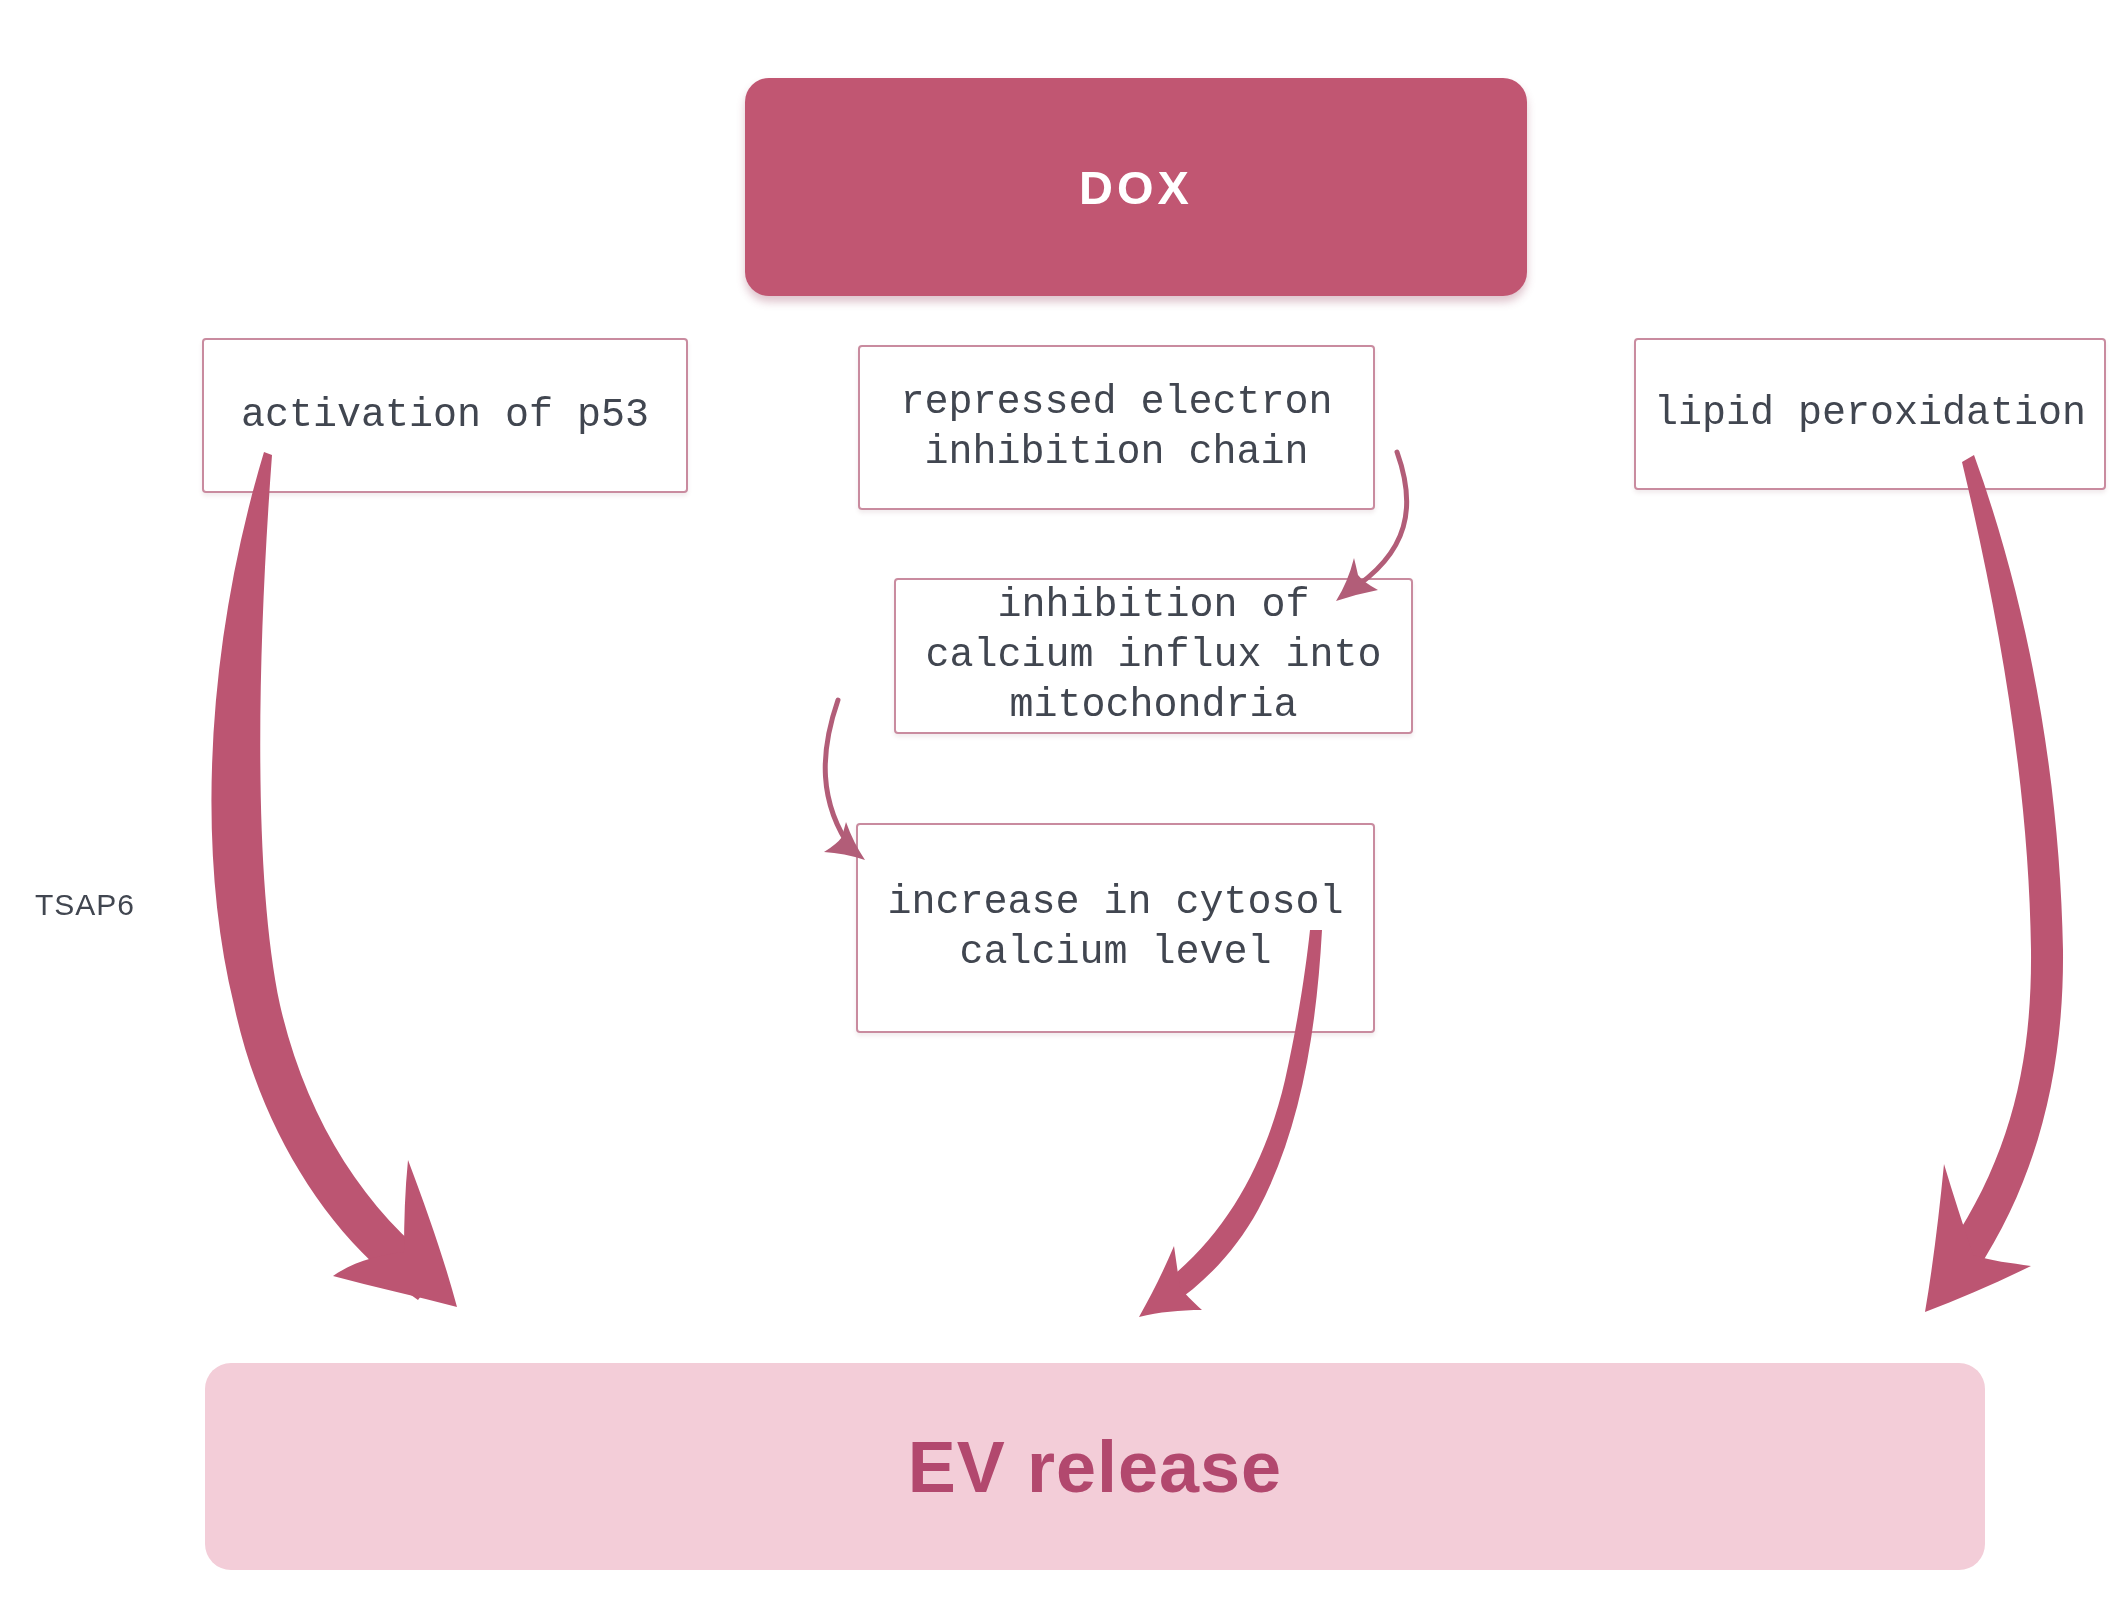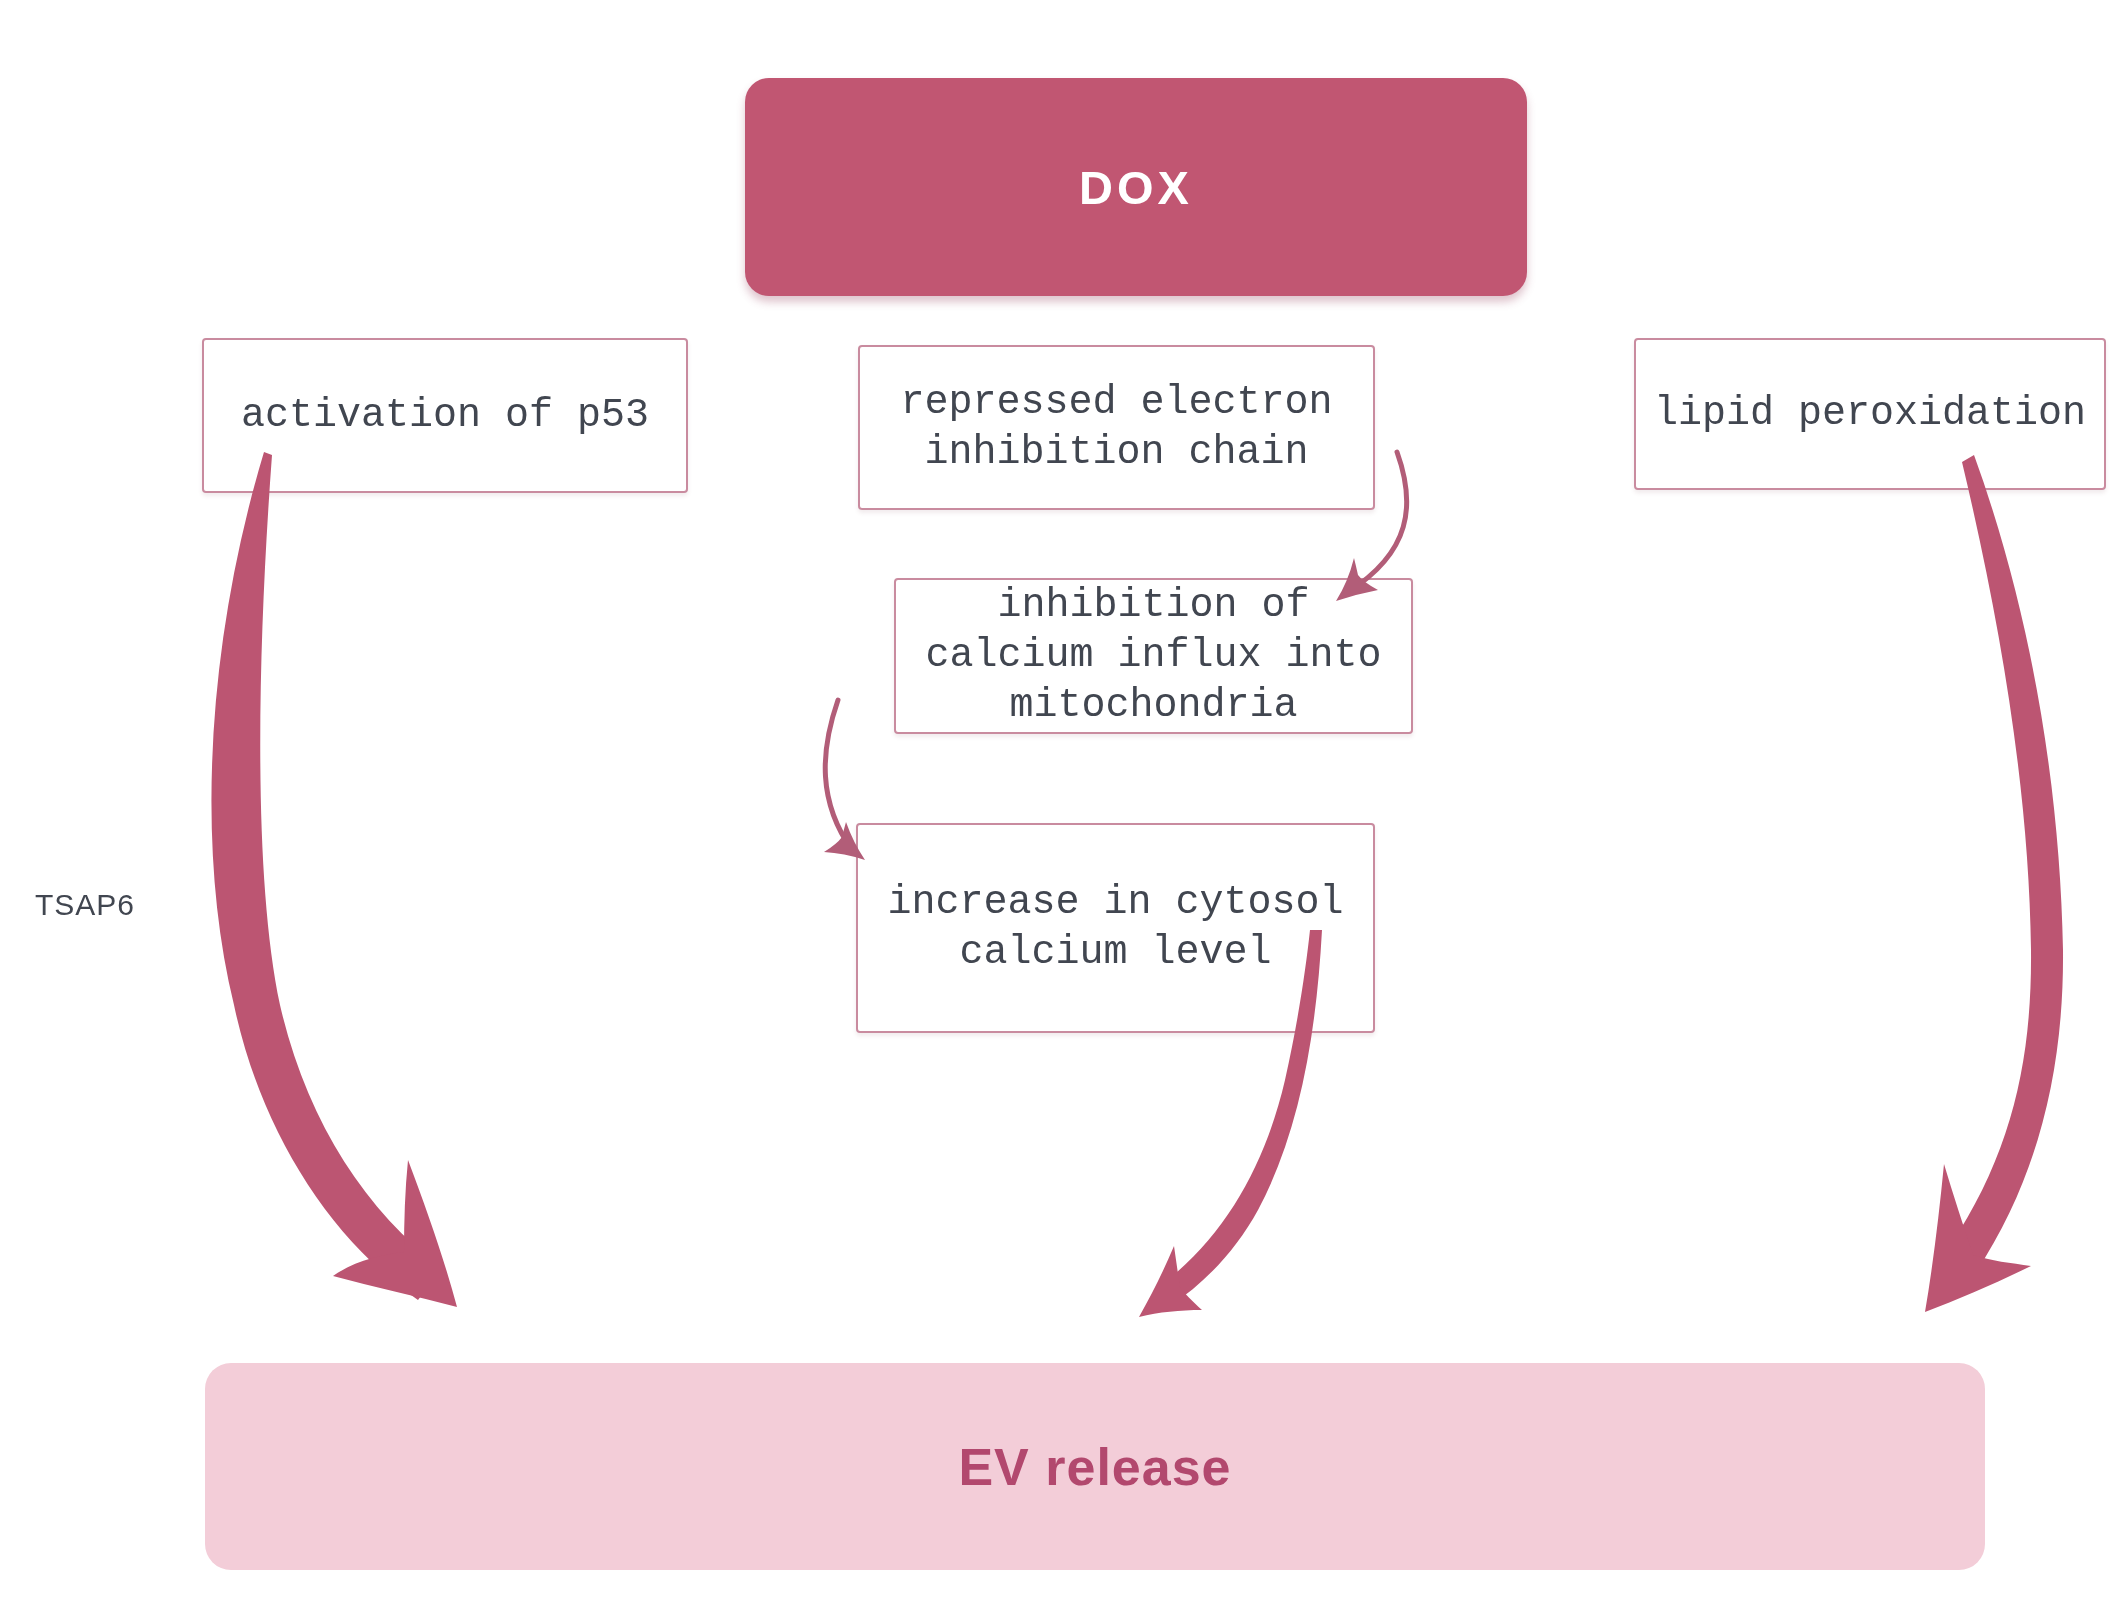--- a/index.html
+++ b/index.html
@@ -48,21 +48,21 @@
   .box-p53{left:202px;top:338px;width:486px;height:155px;}
   .box-etc{left:858px;top:345px;width:517px;height:165px;}
   .box-lipid{left:1586px;top:338px;width:472px;height:152px;margin-left:48px;}
   .box-influx{left:856px;top:578px;width:519px;height:156px;padding:6px 22px;margin-left:38px;}
   .box-cytosol{left:856px;top:823px;width:519px;height:210px;}
   .ev{
     left:205px;top:1363px;width:1780px;height:207px;
     background:var(--ev-fill);
     border-radius:26px;
     color:var(--ev-text);
-    font-size:52px;font-weight:bold;letter-spacing:1px;
+    font-size:72px;font-weight:bold;letter-spacing:1px;
   }
   .tsap6{
     position:absolute;left:35px;top:888px;
     color:var(--text-dark);
     font-size:30px;letter-spacing:1px;
   }
   .arrows{
     position:absolute;left:0;top:0;width:2124px;height:1620px;
     pointer-events:none;
   }

